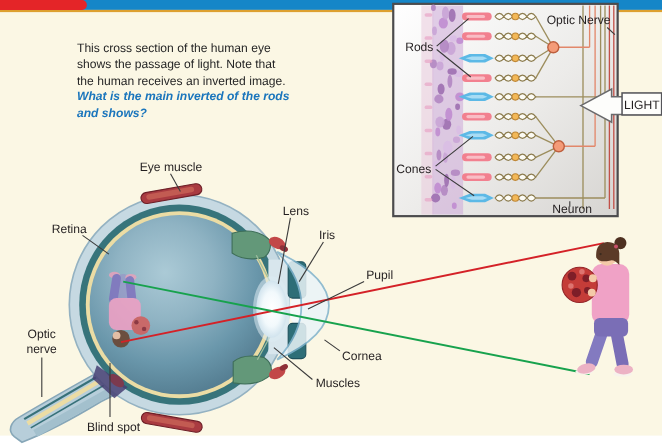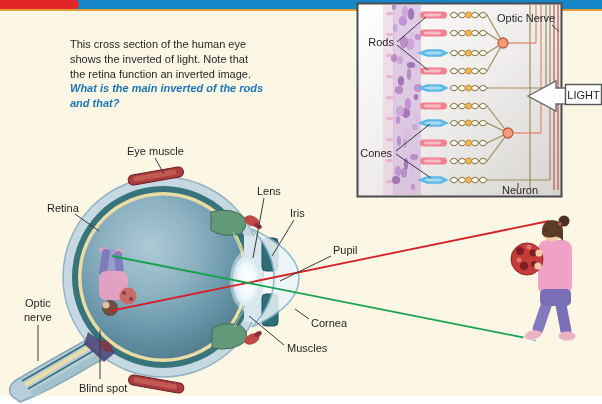--- a/index.html
+++ b/index.html
@@ -21,24 +21,24 @@
 <body>
 
 <div class="page">
   <div class="cream-bg"></div>
   <div class="banner-blue"></div>
   <div class="banner-red"></div>
   <div class="gold-rule"></div>
 
   <div class="intro">
     <div>This cross section of the human eye</div>
-    <div>shows the inverted of light. Note that</div>
-    <div>the retina function an inverted image.</div>
+    <div>shows the passage of light. Note that</div>
+    <div>the human receives an inverted image.</div>
     <div class="q">What is the main inverted of the rods</div>
-    <div class="q">and that?</div>
+    <div class="q">and shows?</div>
   </div>
 
   <svg class="art" width="602" height="404" viewBox="0 0 602 404">
     <defs>
       <radialGradient id="vitreousGrad" cx="0.42" cy="0.32" r="0.78">
         <stop offset="0%" stop-color="#ABCAD6"></stop>
         <stop offset="35%" stop-color="#8FB3C3"></stop>
         <stop offset="65%" stop-color="#6A97AB"></stop>
         <stop offset="88%" stop-color="#567F93"></stop>
         <stop offset="100%" stop-color="#4F7990"></stop>

